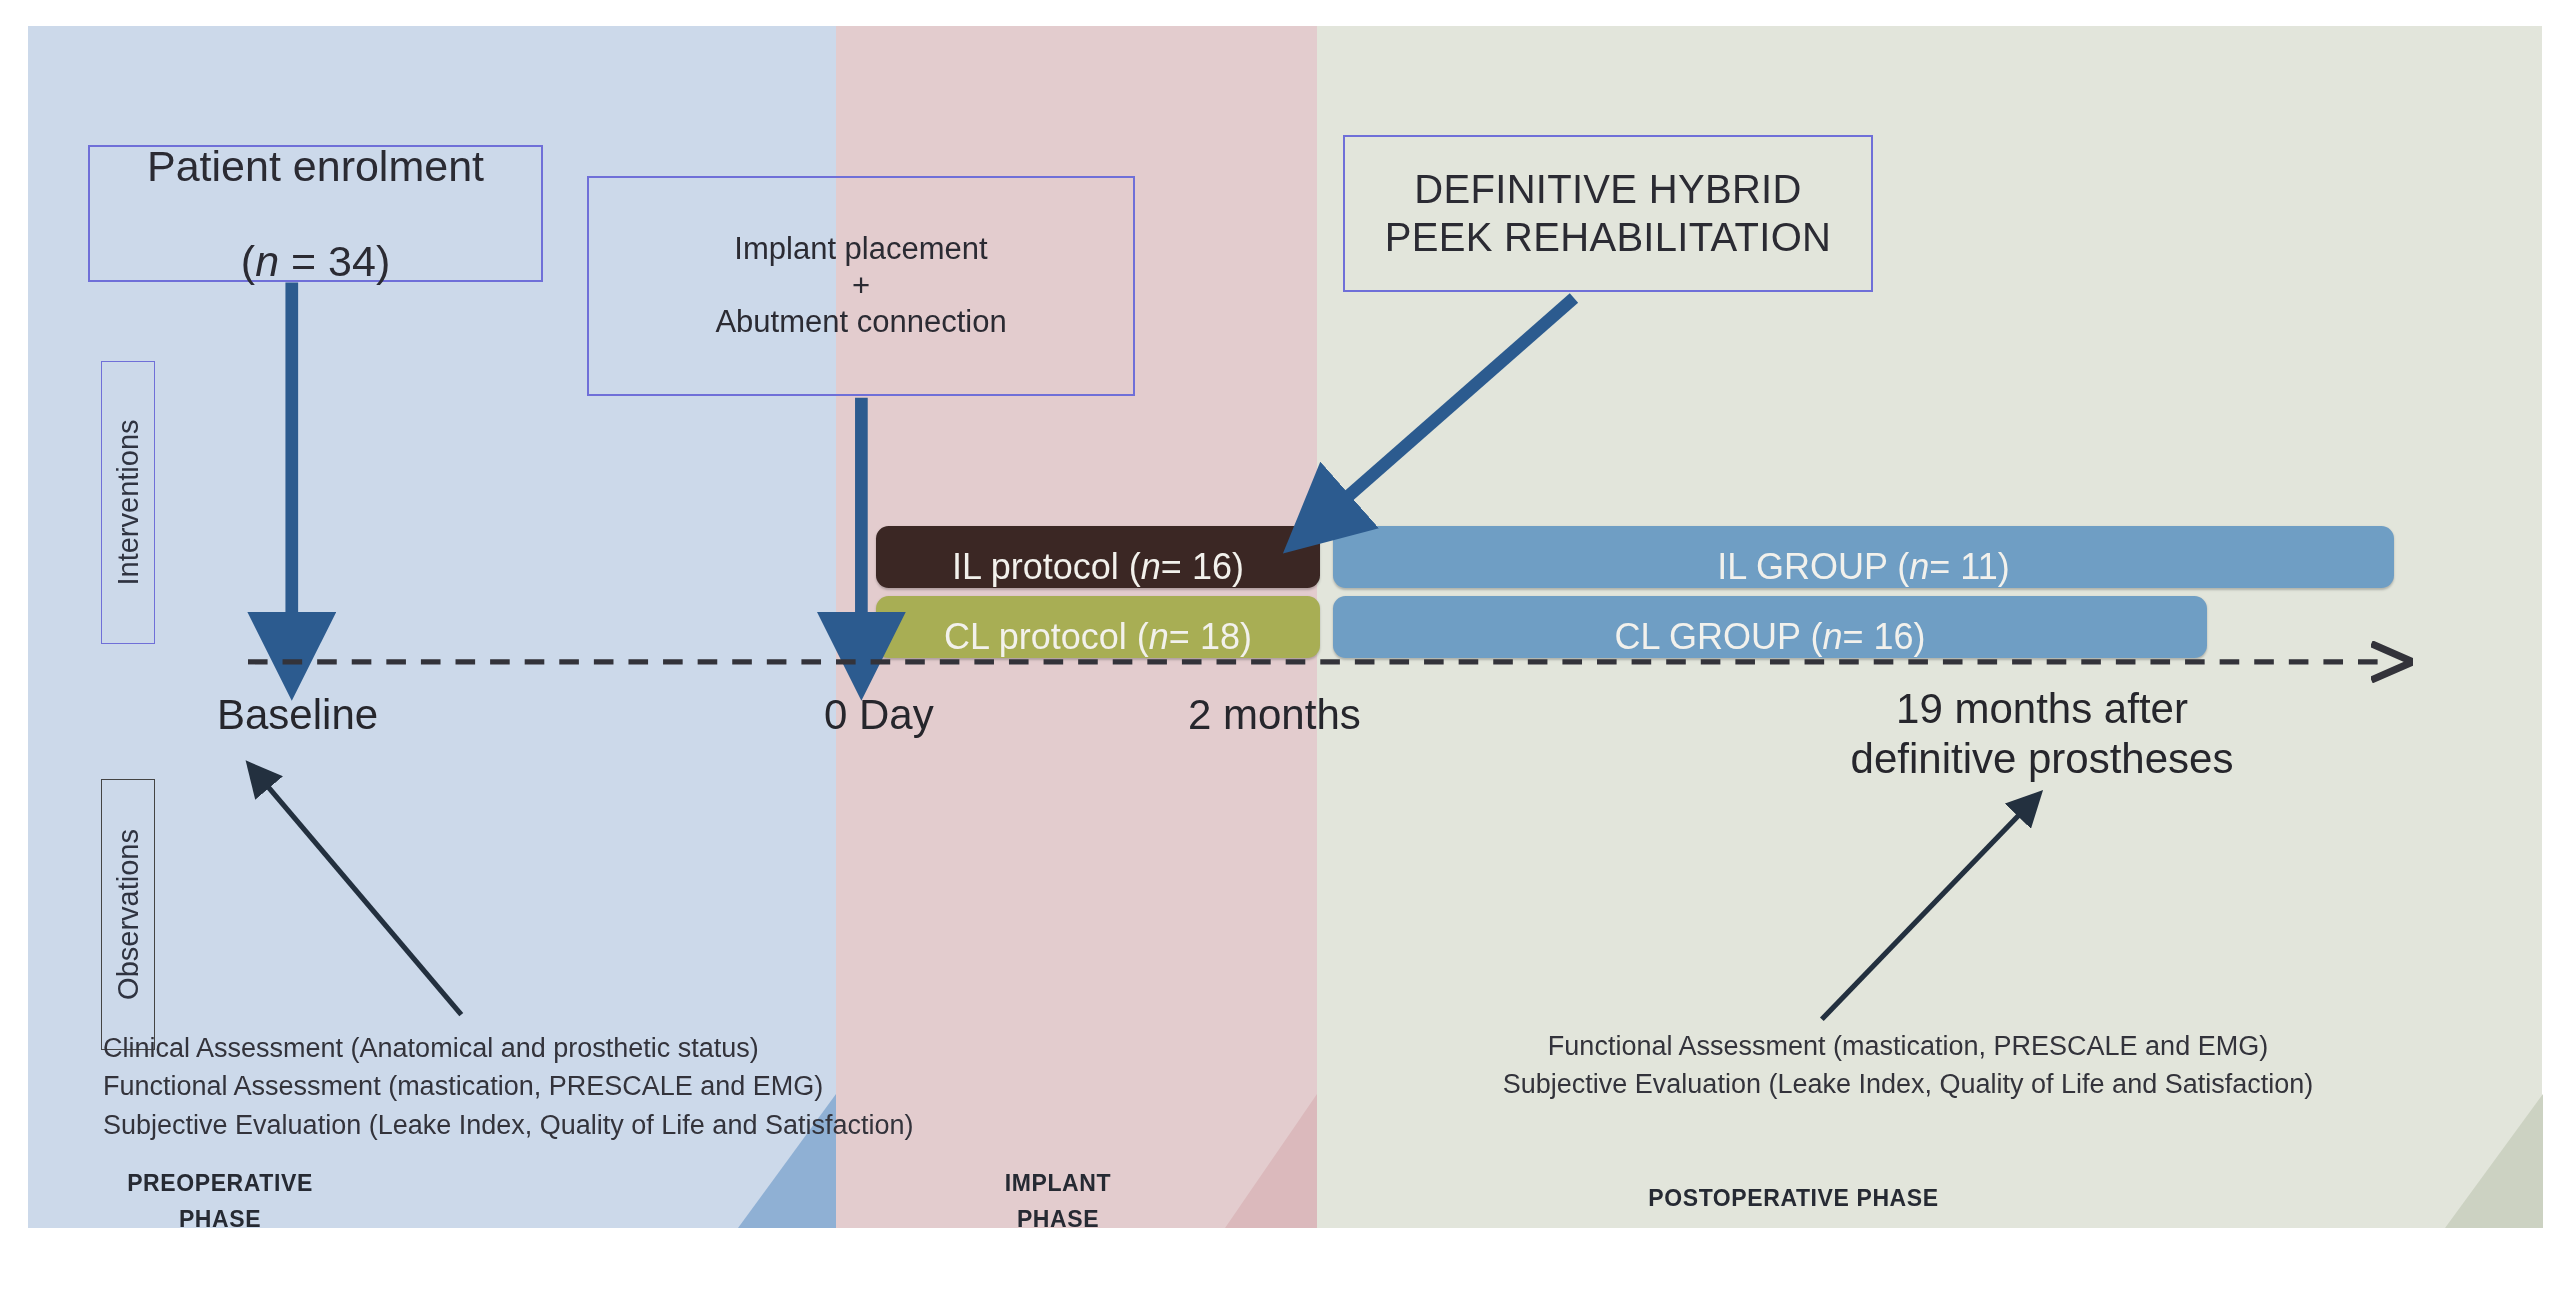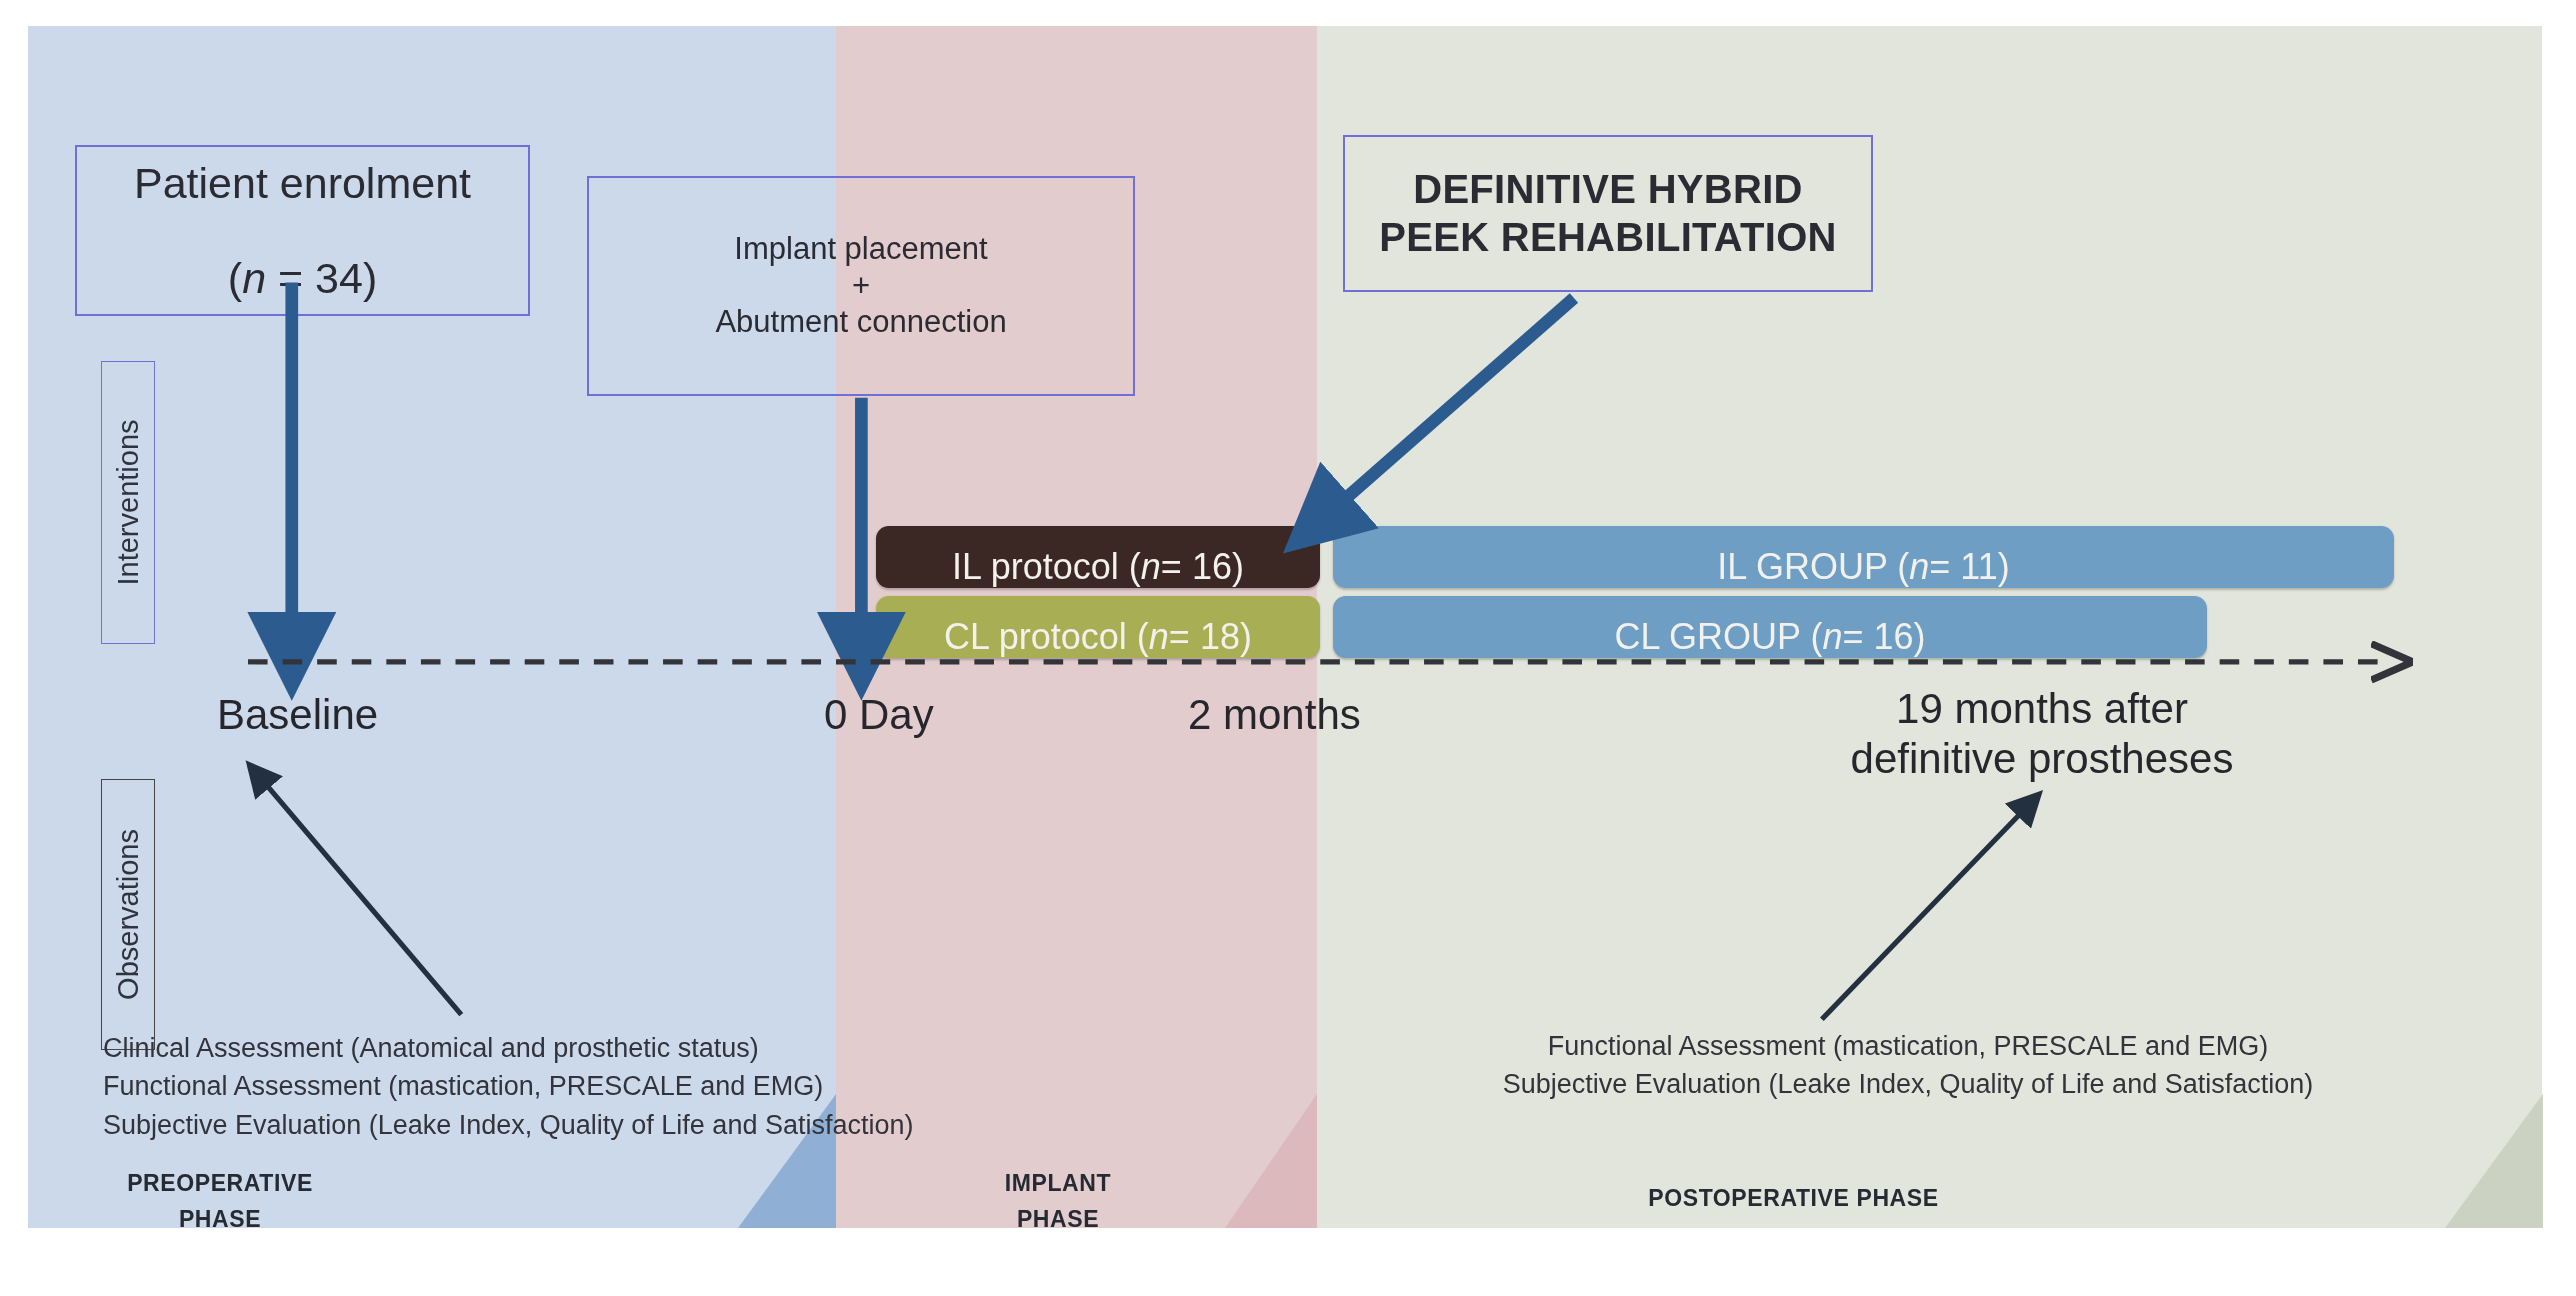--- a/index.html
+++ b/index.html
@@ -22,23 +22,23 @@
   .fold-mask{position:absolute;bottom:0;height:68px;background:#fff;}
   #mask-pre {left:738px;width:144px;}
   #mask-imp {left:1225px;width:144px;}
   #mask-post{left:2445px;width:144px;}
 
   
   .vbox{position:absolute;border:2.3px solid #6f6fd8;box-sizing:border-box;
         display:flex;flex-direction:column;align-items:center;justify-content:center;
         color:#2b2b33;line-height:1.18;text-align:center;}
 
-  #box-enrol{left:75px;top:145px;width:455px;height:171px;font-size:43px;gap:44px;}
+  #box-enrol{left:88px;top:145px;width:455px;height:137px;font-size:43px;gap:44px;}
   #box-implant{left:587px;top:176px;width:548px;height:220px;font-size:31px;}
-  #box-peek{left:1343px;top:135px;width:530px;height:157px;font-size:40px;letter-spacing:0.3px;font-weight:bold;}
+  #box-peek{left:1343px;top:135px;width:530px;height:157px;font-size:40px;letter-spacing:0.3px;}
 
   .vbox .ital{font-style:italic;}
 
   
   .sidebox{position:absolute;box-sizing:border-box;display:flex;align-items:center;justify-content:center;}
   #side-interventions{left:101px;top:361px;width:54px;height:283px;border:1.7px solid #6f6fd8;}
   #side-observations {left:101px;top:779px;width:54px;height:271px;border:1.7px solid #444;}
   .sidebox span{transform:rotate(-90deg);white-space:nowrap;font-size:29px;color:#2f3340;}
 
   

